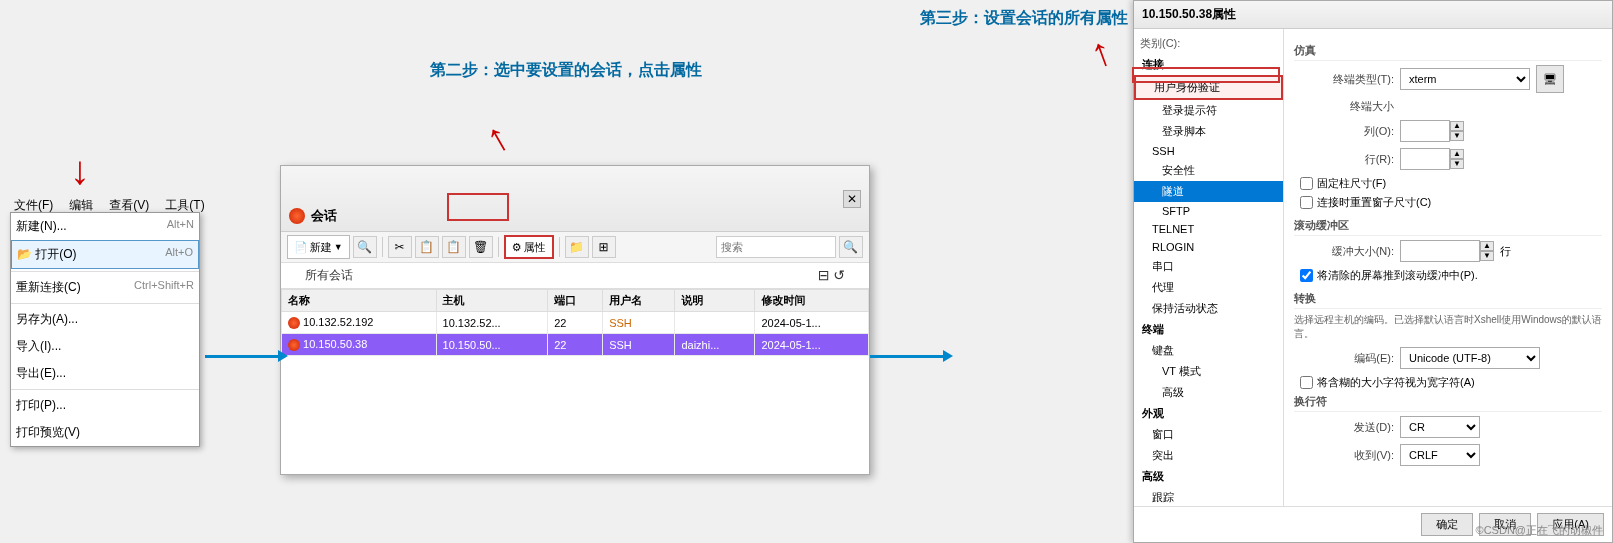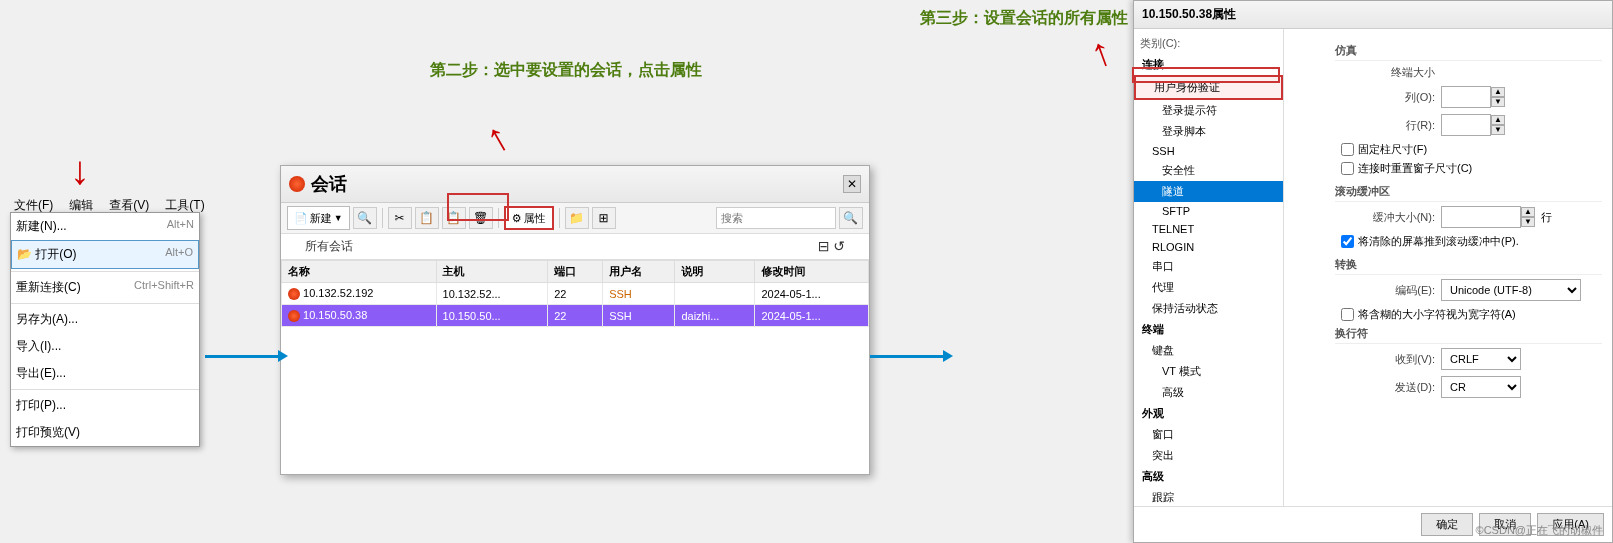--- a/index.html
+++ b/index.html
@@ -9,21 +9,21 @@
       background: #f0f0f0;
       width: 1613px;
       height: 543px;
       overflow: hidden;
       position: relative;
     }
 
     
     .step-label {
       position: absolute;
-      color: #4d7c0f;
+      color: #0369a1;
       font-size: 16px;
       font-weight: bold;
     }
 
     
     #file-menu-area {
       position: absolute;
       left: 0; top: 0;
       width: 220px;
       height: 543px;
@@ -88,25 +88,26 @@
     }
     .window-titlebar {
       background: linear-gradient(to bottom, #f5f5f5, #e8e8e8);
       border-bottom: 1px solid #ccc;
       padding: 6px 8px;
       display: flex;
       align-items: center;
       justify-content: space-between;
     }
     .window-title {
-      font-size: 18px;
+      font-size: 13px;
       font-weight: bold;
       display: flex;
       align-items: center;
       gap: 6px;
+      margin-top: 35px;
     }
     .window-close {
       width: 18px; height: 18px;
       background: #ddd;
       border: 1px solid #aaa;
       display: flex; align-items: center; justify-content: center;
       cursor: pointer;
       font-size: 12px;
     }
     .window-toolbar {
@@ -177,21 +178,20 @@
       background: linear-gradient(to bottom, #f5f5f5, #e8e8e8);
       border-bottom: 1px solid #ccc;
       padding: 5px 8px;
       font-size: 12px;
       font-weight: bold;
     }
     .props-content {
       display: flex;
       flex: 1;
       overflow: hidden;
-      gap: 41px;
     }
     .props-tree {
       width: 150px;
       border-right: 1px solid #ddd;
       padding: 4px 0;
       overflow-y: auto;
       font-size: 11px;
     }
     .tree-item {
       padding: 3px 8px;
@@ -521,20 +521,27 @@
       <div class="tree-item level2">突出</div>
       <div class="tree-item level1">高级</div>
       <div class="tree-item level2">跟踪</div>
 
     </div>
 
     <div class="props-main">
 
       <div class="section-header">仿真</div>
 
+      <div class="props-row">
+        <span class="props-label">终端类型(T):</span>
+        <select class="props-select" style="width:130px;">
+          <option>xterm</option>
+        </select>
+        <div style="width:28px;height:28px;background:#e8e8e8;border:1px solid #aaa;display:flex;align-items:center;justify-content:center;cursor:pointer;">🖥</div>
+      </div>
 
       <div class="props-row">
         <span class="props-label">终端大小</span>
       </div>
 
       <div class="props-row">
         <span class="props-label">列(O):</span>
         <div class="props-spinbox">
           <input type="text" style="">
           <div class="spin-btns">
@@ -575,44 +582,45 @@
           </div>
         </div>
         <span>行</span>
       </div>
       <div class="props-checkbox-row">
         <input type="checkbox" checked="" style="">
         <span>将清除的屏幕推到滚动缓冲中(P).</span>
       </div>
 
       <div class="section-header" style="margin-top:8px;">转换</div>
+      <div class="props-desc">选择远程主机的编码。已选择默认语言时Xshell使用Windows的默认语言。</div>
       <div class="props-row">
         <span class="props-label">编码(E):</span>
         <select class="props-select" style="width:140px;">
           <option>Unicode (UTF-8)</option>
         </select>
       </div>
       <div class="props-checkbox-row">
         <input type="checkbox" style="">
         <span>将含糊的大小字符视为宽字符(A)</span>
       </div>
 
       <div class="section-header" style="margin-top:4px;">换行符</div>
       <div class="props-row">
+        <span class="props-label">发送(D):</span>
+        <select class="props-select" style="width:80px;">
+          <option>CR</option>
+        </select>
+      </div>
+      <div class="props-row">
         <span class="props-label">收到(V):</span>
         <select class="props-select" style="width:80px;">
           <option>CRLF</option>
         </select>
       </div>
-      <div class="props-row">
-        <span class="props-label">发送(D):</span>
-        <select class="props-select" style="width:80px;">
-          <option>CR</option>
-        </select>
-      </div>
     </div>
   </div>
 
   <div class="props-footer">
     <button class="footer-btn">确定</button>
     <button class="footer-btn">取消</button>
     <button class="footer-btn">应用(A)</button>
   </div>
 </div>
 

